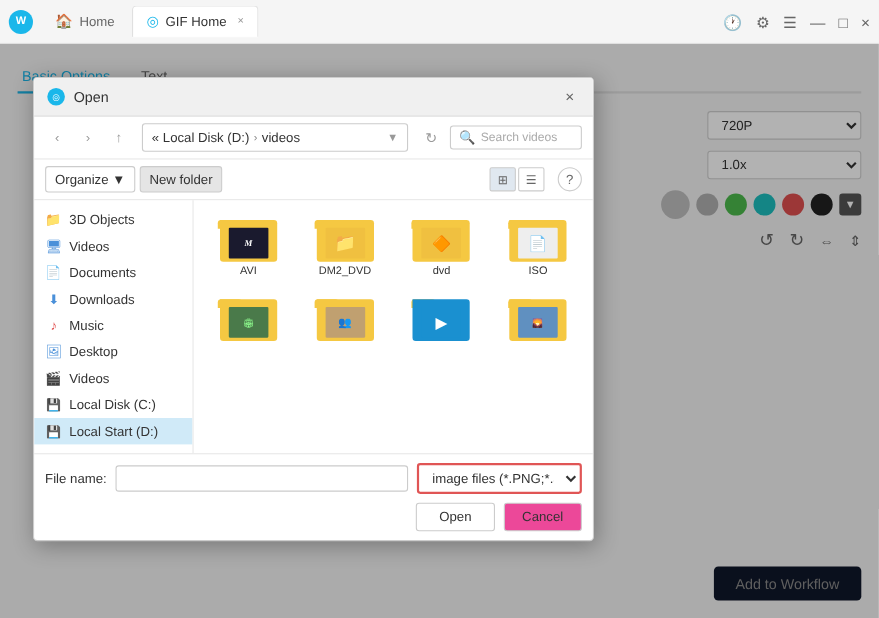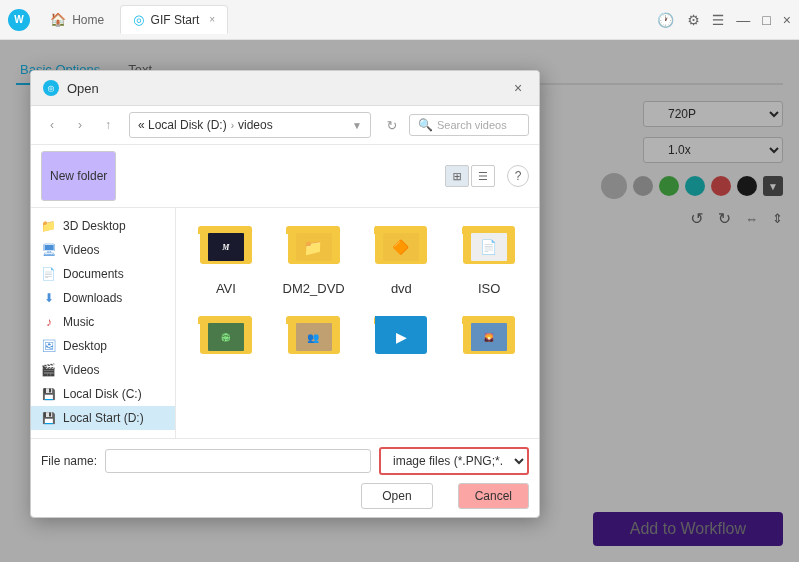--- a/index.html
+++ b/index.html
@@ -108,21 +108,21 @@
     
     .option-row {
       display: flex;
       align-items: center;
       justify-content: flex-end;
       margin-bottom: 10px;
       gap: 8px;
     }
     .option-select {
       width: 140px;
-      padding: 4px 20px;
+      padding: 4px 8px;
       border: 1px solid #d0d0d0;
       border-radius: 3px;
       background: white;
       font-size: 12px;
       color: #333;
     }
 
     
     .color-row {
       display: flex;
@@ -163,26 +163,26 @@
 
     
     .bottom-bar {
       margin-top: auto;
       display: flex;
       justify-content: flex-end;
       gap: 10px;
       padding-top: 10px;
     }
     .btn-bottom {
-      padding: 8px 37px;
+      padding: 8px 20px;
       border-radius: 4px;
       border: none;
-      font-size: 16px;
-      cursor: pointer;
-      background: #4c1d95;
+      font-size: 13px;
+      cursor: pointer;
+      background: #0f172a;
       color: #888;
     }
 
     
     .dialog-overlay {
       position: absolute;
       top: 40px;
       left: 0;
       right: 0;
       bottom: 0;
@@ -385,24 +385,24 @@
       border-radius: 1px;
       display: flex;
       align-items: center;
       justify-content: center;
       overflow: hidden;
       font-size: 9px;
       color: white;
     }
 
     .file-label {
-      font-size: 13px;
+      font-size: 10px;
       text-align: center;
       color: #333;
-      margin-top: 17px;
+      margin-top: 3px;
       word-break: break-all;
     }
 
     
     .view-icons {
       display: flex;
       align-items: center;
       gap: 2px;
     }
     .view-btn {
@@ -462,47 +462,46 @@
       padding: 5px 20px;
       background: white;
       border: 1px solid #ccc;
       border-radius: 3px;
       font-size: 12px;
       color: #333;
       cursor: pointer;
     }
     .btn-cancel {
       padding: 5px 16px;
-      background: #fca5a5;
-      border: 1px solid #ccc;
-      border-radius: 3px;
-      font-size: 12px;
-      color: #333;
-      cursor: pointer;
-      margin-left: 17px;
+      background: #ec4899;
+      border: 1px solid #ccc;
+      border-radius: 3px;
+      font-size: 12px;
+      color: #333;
+      cursor: pointer;
     }
 
     .organize-btn {
       display: flex;
       align-items: center;
       gap: 3px;
       padding: 4px 8px;
       border: 1px solid #ccc;
       border-radius: 3px;
       font-size: 12px;
       background: white;
       cursor: pointer;
       color: #333;
     }
     .new-folder-btn {
-      padding: 17px 8px;
-      border: 1px solid #ccc;
-      border-radius: 3px;
-      font-size: 12px;
-      background: #c4b5fd;
+      padding: 4px 8px;
+      border: 1px solid #ccc;
+      border-radius: 3px;
+      font-size: 12px;
+      background: #e5e5e5;
       cursor: pointer;
       color: #333;
     }
     .toolbar-mid-spacer { flex: 1; }
     .help-btn {
       width: 22px;
       height: 22px;
       border-radius: 50%;
       border: 1px solid #ccc;
       background: white;
@@ -535,21 +534,21 @@
 <div class="title-bar">
   <div class="title-bar-logo">
     <span style="font-size:10px;font-weight:bold;color:white;">W</span>
   </div>
   <div class="tab inactive">
     <span style="font-size:13px;">🏠</span>
     <span>Home</span>
   </div>
   <div class="tab active">
     <span style="color:#1ab7ea;font-size:13px;">◎</span>
-    <span>GIF Start</span>
+    <span>GIF Home</span>
     <span class="tab-close">×</span>
   </div>
   <div class="title-spacer"></div>
   <div class="title-controls">
     <span>🕐</span>
     <span>⚙</span>
     <span>☰</span>
     <span>—</span>
     <span>□</span>
     <span>×</span>
@@ -627,36 +626,37 @@
         <span style="margin-left:auto; color:#999; font-size:10px;">▼</span>
       </div>
       <button class="nav-btn" style="font-size:13px;">↻</button>
       <div class="search-bar">
         <span style="color:#aaa;">🔍</span>
         <span style="font-size:11px;color:#aaa;">Search videos</span>
       </div>
     </div>
 
     <div class="dialog-toolbar">
+      <button class="organize-btn">Organize ▼</button>
       <button class="new-folder-btn">New folder</button>
       <div class="toolbar-mid-spacer"></div>
       <div class="view-icons">
         <button class="view-btn active">⊞</button>
         <button class="view-btn">☰</button>
       </div>
       <div style="width:4px;"></div>
       <div class="help-btn">?</div>
     </div>
 
     <div class="dialog-body">
 
       <div class="dialog-sidebar">
         <div class="sidebar-item">
           <div class="sidebar-icon folder-icon-yellow">📁</div>
-          <span>3D Desktop</span>
+          <span>3D Objects</span>
         </div>
         <div class="sidebar-item">
           <div class="sidebar-icon folder-icon-blue">🖥</div>
           <span>Videos</span>
         </div>
         <div class="sidebar-item">
           <div class="sidebar-icon folder-icon-blue">📄</div>
           <span>Documents</span>
         </div>
         <div class="sidebar-item">

